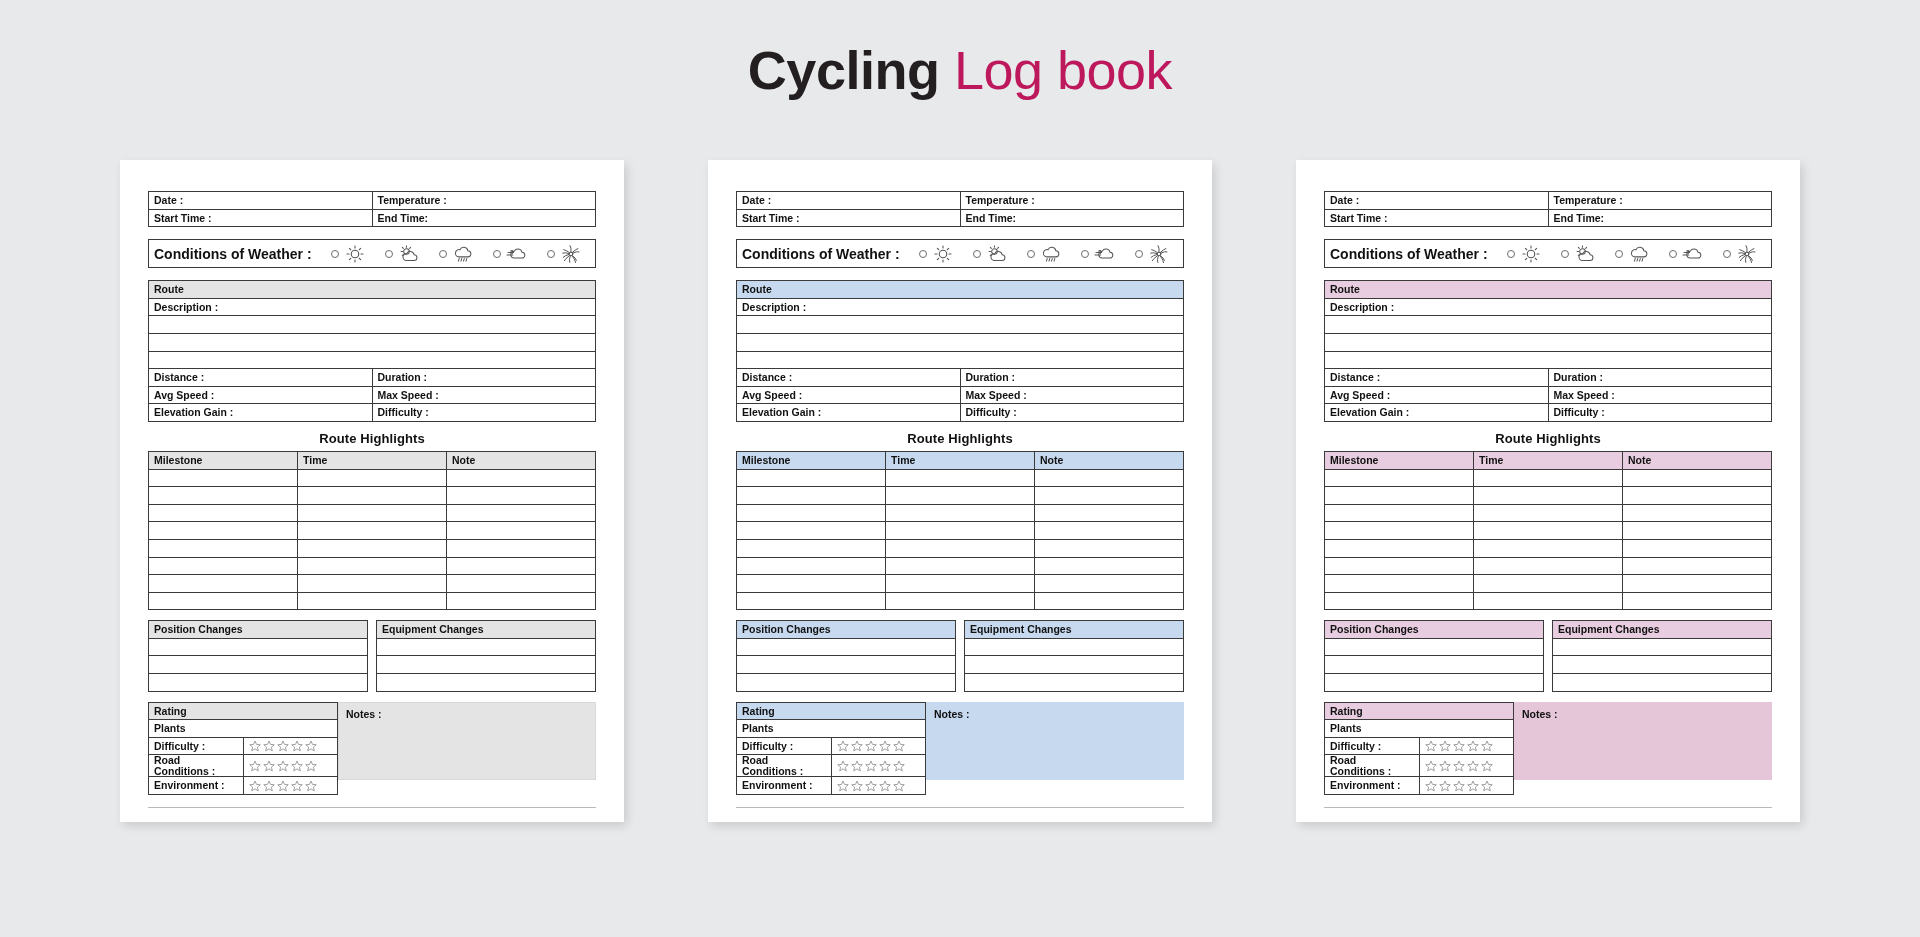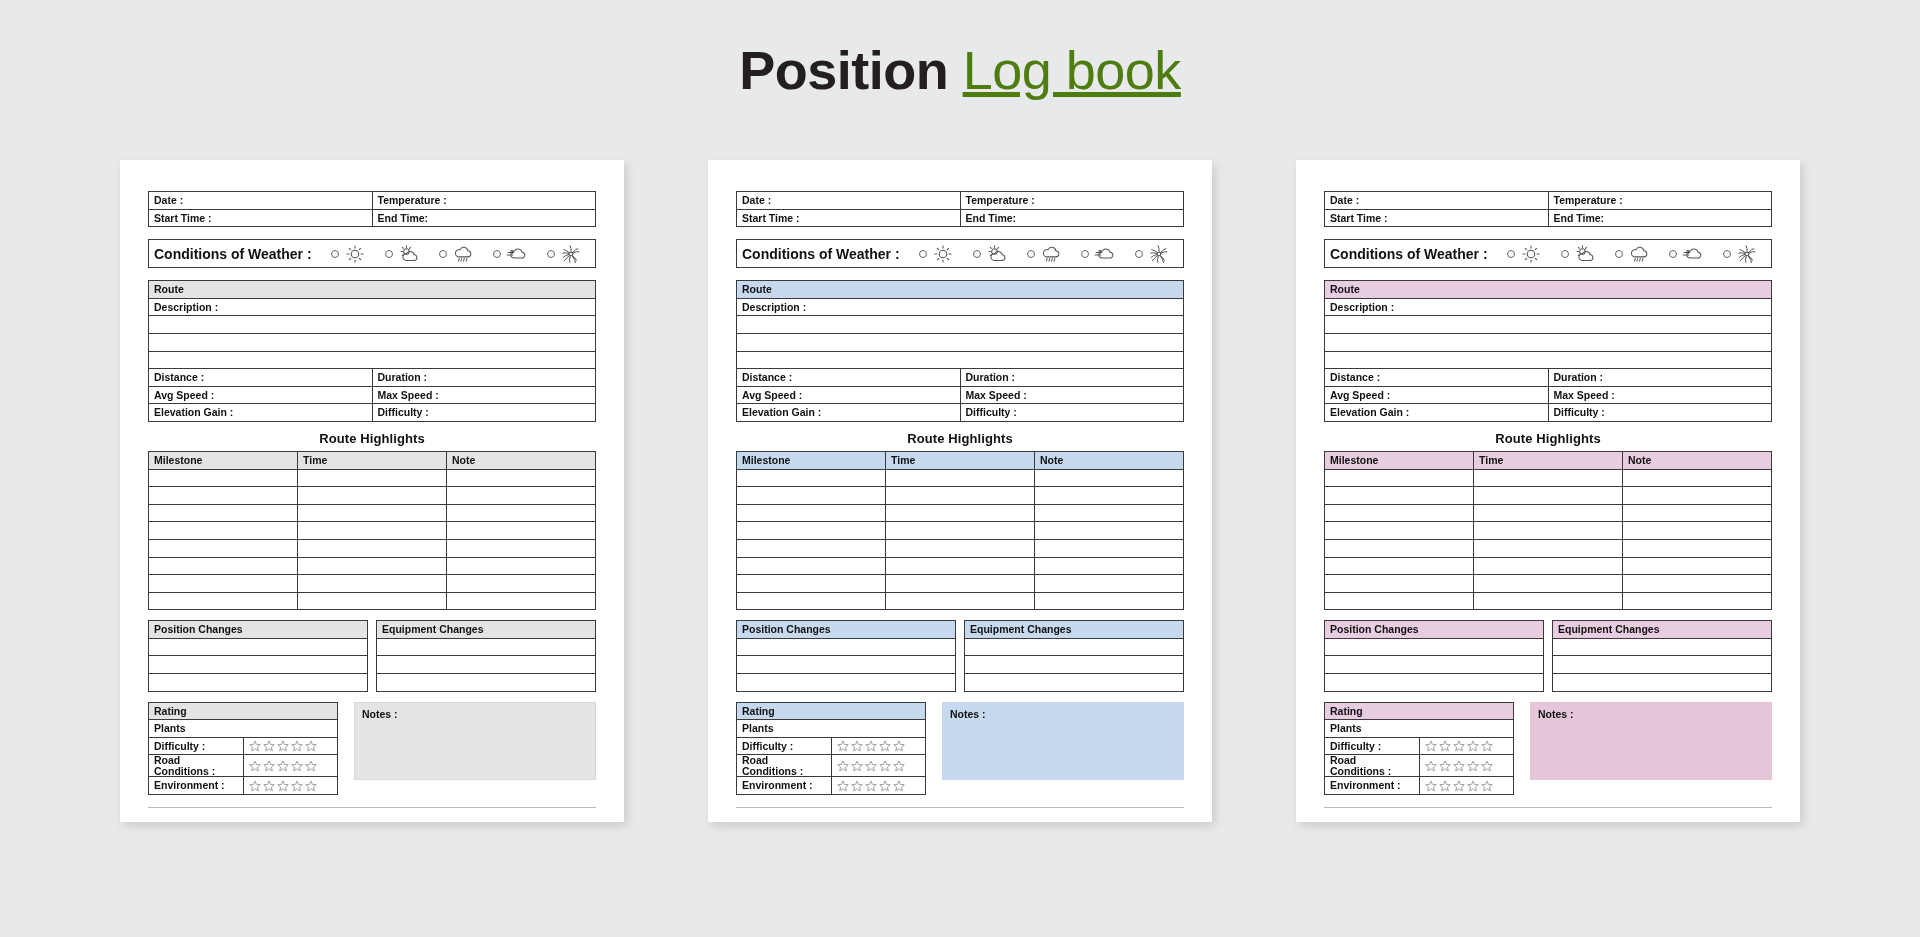--- a/index.html
+++ b/index.html
@@ -20,21 +20,21 @@
     top: 38px;
     left: 0;
     width: 1920px;
     text-align: center;
     font-size: 54px;
     line-height: 64px;
     letter-spacing: -0.5px;
     white-space: nowrap;
   }
   .title-strong { font-weight: bold; color: #231f20; }
-  .title-light  { font-weight: normal; color: #4d7c0f; text-decoration: underline; }
+  .title-light  { font-weight: normal; color: #be185d; }
 
   
   .cards {
     position: absolute;
     top: 160px;
     left: 0;
     width: 1920px;
     display: flex;
     justify-content: center;
     gap: 84px;
@@ -112,21 +112,21 @@
     letter-spacing: 0.1px;
   }
 
   
   .two-col { display: flex; gap: 8px; }
   .two-col > div { flex: 1; }
 
   
   .bottom { display: flex; align-items: flex-start; }
   .rating-wrap { width: 190px; }
-  .notes-wrap { flex: 1; margin-left: 16px; }
+  .notes-wrap { flex: 1; }
   .notes-box {
     border: 1px solid #d8d8d8;
     height: 78px;
     padding: 5px 7px;
     font-size: 10.5px;
     font-weight: bold;
     color: #111;
   }
   .stars { display: inline-flex; gap: 2px; vertical-align: middle; }
   .star { width: 12px; height: 12px; display:block; }
@@ -141,21 +141,21 @@
     right: 28px;
     bottom: 14px;
     border-bottom: 1px solid #b9b9b9;
     height: 0;
   }
 </style>
 </head>
 <body>
 
 <div class="page-title">
-  <span class="title-strong">Position</span>
+  <span class="title-strong">Cycling</span>
   <span class="title-light">Log book</span>
 </div>
 
 <div class="cards" id="cards">
     <div class="card">
     <table class="gtable">
         <tbody>
           <tr>
       <td>Date :</td>
       <td>Temperature :</td>

